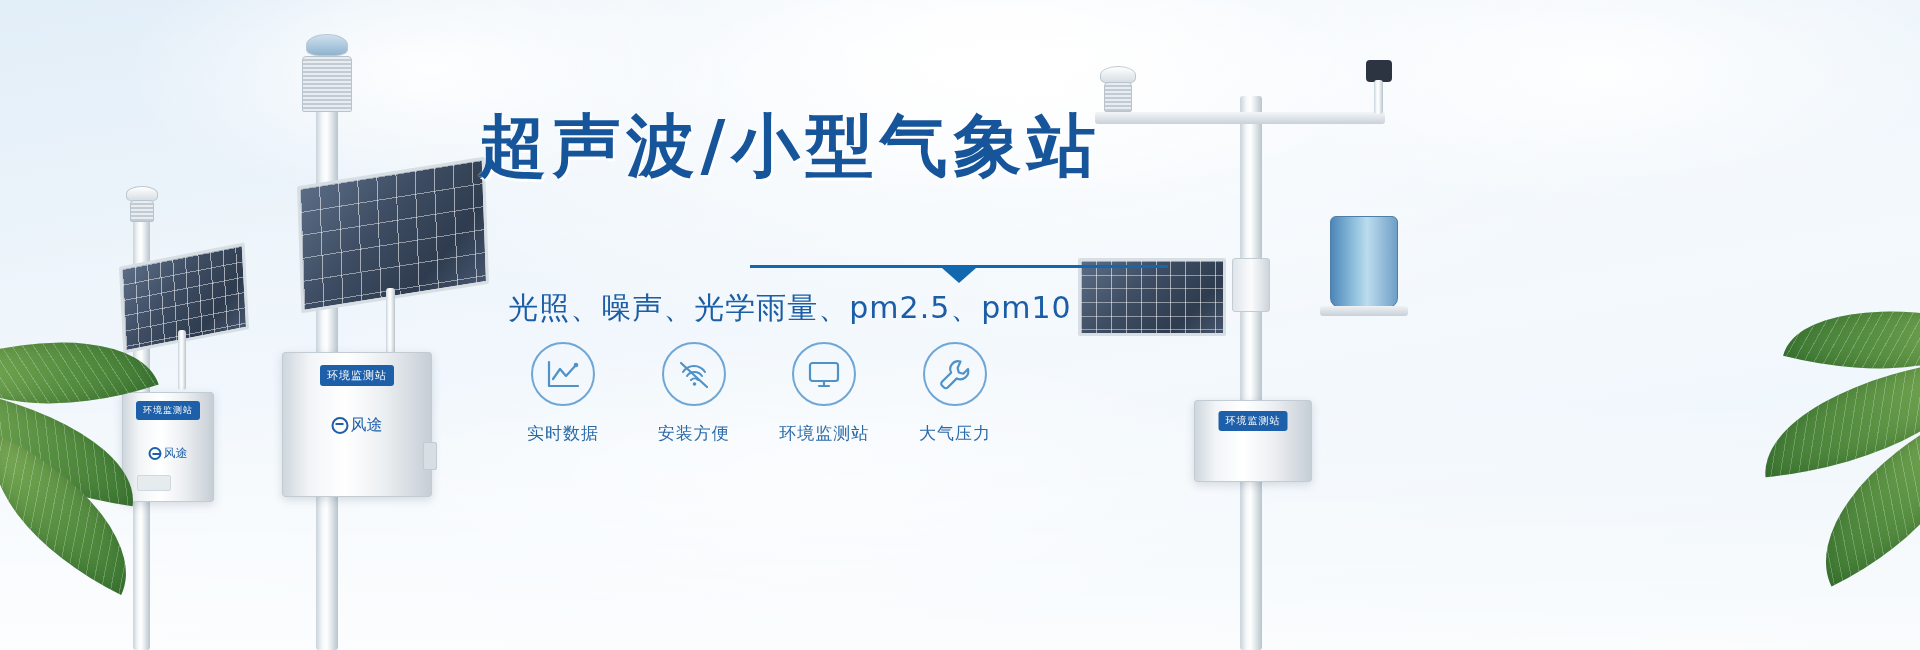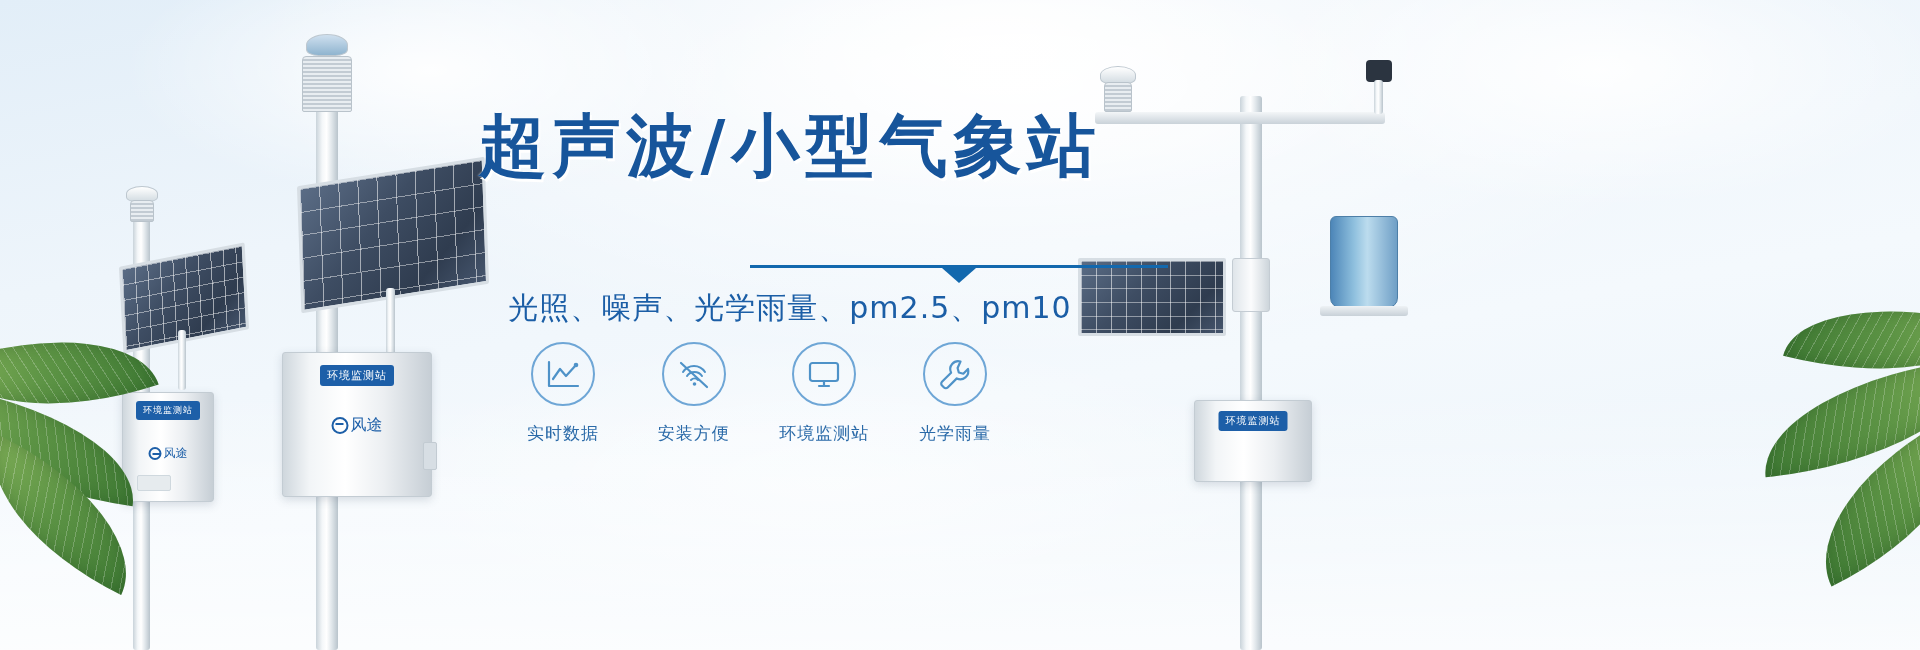--- a/index.html
+++ b/index.html
@@ -248,18 +248,18 @@
         </div>
         <div class="flabel">环境监测站</div>
       </div>
 
       <div class="feat">
         <div class="circle">
           <svg width="34" height="32" viewBox="0 0 34 32" fill="none" stroke="#4e92c8" stroke-width="2.2" stroke-linecap="round" stroke-linejoin="round">
             <path d="M22.5 3.5 a8 8 0 0 0 -9.4 11.2 L4 23.8 a2.6 2.6 0 0 0 0 3.7 l2 2 a2.6 2.6 0 0 0 3.7 0 l9.1 -9.1 a8 8 0 0 0 11.2 -9.4 l-4.7 4.7 -4.5 -1.2 -1.2 -4.5 z"></path>
           </svg>
         </div>
-        <div class="flabel">光学雨量</div>
+        <div class="flabel">大气压力</div>
       </div>
 
     </div>
   </div>
 </div>
 
 </body></html>

